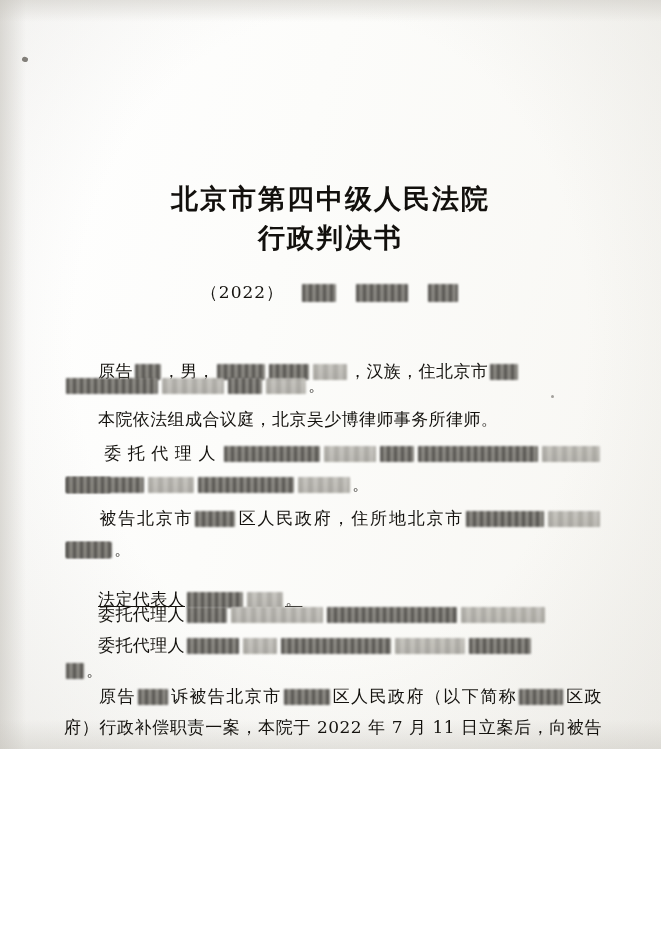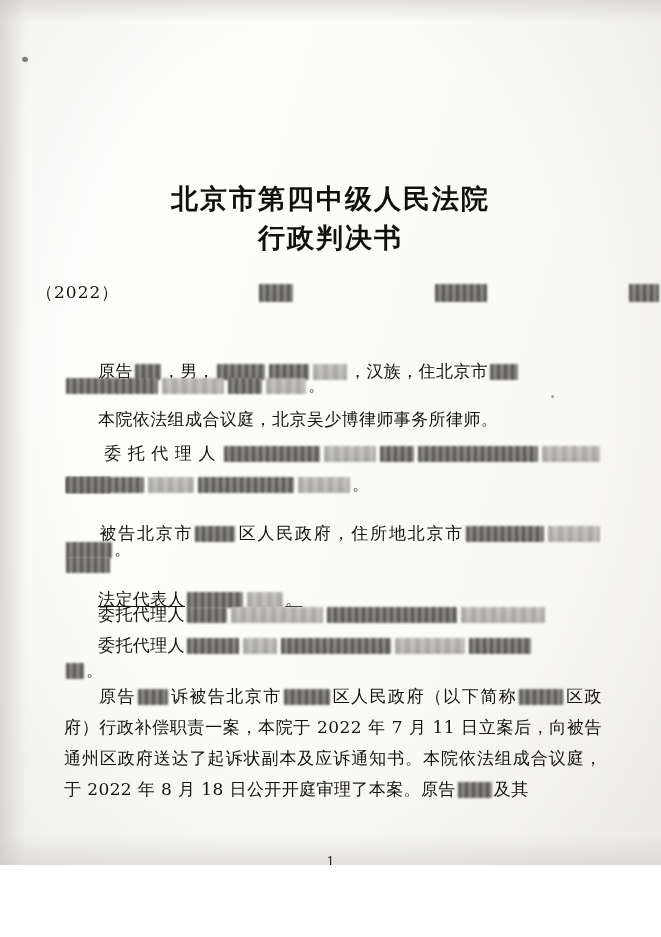--- a/index.html
+++ b/index.html
@@ -9,21 +9,21 @@
   body {
     width: 661px;
     height: 937px;
     background: #ffffff;
     font-family: "DejaVu Serif", "Liberation Serif", serif;
     overflow: hidden;
   }
   #page {
     position: relative;
     width: 661px;
-    height: 865px;
+    height: 749px;
     background: #fdfdfb;
     overflow: hidden;
   }
   
   #paper-tint {
     position: absolute;
     inset: 0;
     background:
       radial-gradient(ellipse at 50% 45%, rgba(255,255,255,0) 55%, rgba(214,212,206,0.38) 100%),
       linear-gradient(105deg, #ffffff 0%, #fcfcfa 40%, #f7f6f2 100%);
@@ -79,26 +79,25 @@
     color: #12100d;
     font-family: "DejaVu Serif", "Liberation Serif", serif;
   }
   #title-line-1 { position: absolute; left: 0; right: 0; top: 181px; }
   #title-line-2 { position: absolute; left: 0; right: 0; top: 220px; }
 
   #case-number-row {
     position: absolute;
     left: 0; right: 0; top: 281px;
     display: flex;
-    justify-content: space-between;
+    justify-content: center;
     align-items: center;
     gap: 16px;
     font-size: 17px;
     color: #15130f;
-    padding-left: 36px;
   }
   #case-number-row .cn-text {
     letter-spacing: 1px;
   }
 
   
   .para {
     position: absolute;
     left: 64px;
     width: 538px;
@@ -180,21 +179,21 @@
       <span class="rd dark tall" style="width:52px;"></span>
       <span class="rd dark tall" style="width:30px;"></span>
     </div>
 
     <div id="paragraphs">
         <div class="para" style="top: 356px;"><span class="indent"></span><span>原告</span><span class="rd dark" style="width: 26px;"></span><span>，男，</span><span class="rd dark" style="width: 48px;"></span><span class="rd dark" style="width: 40px;"></span><span class="rd light" style="width: 34px;"></span><span>，汉族，住北京市</span><span class="rd dark" style="width: 28px;"></span></div>
         <div class="para" style="top: 370px;"><span class="rd dark" style="width: 92px;"></span><span class="rd light" style="width: 62px;"></span><span class="rd dark" style="width: 34px;"></span><span class="rd light" style="width: 40px;"></span><span>。</span></div>
         <div class="para" style="top: 404px;"><span class="indent"></span><span>本院依法组成合议庭，北京吴少博律师事务所律师。</span></div>
         <div class="para" style="top: 438px;"><span class="indent"></span><span>委托代理人</span><span class="rd dark" style="width: 96px;"></span><span class="rd light" style="width: 52px;"></span><span class="rd dark" style="width: 34px;"></span><span class="rd dark" style="width: 120px;"></span><span class="rd light" style="width: 58px;"></span><span class="rd dark" style="width: 44px;"></span></div>
         <div class="para" style="top: 469px;"><span class="rd dark" style="width: 78px;"></span><span class="rd light" style="width: 46px;"></span><span class="rd dark" style="width: 96px;"></span><span class="rd light" style="width: 52px;"></span><span>。</span></div>
-        <div class="para" style="top: 518px;"><span class="indent"></span><span>被告北京市</span><span class="rd dark" style="width: 40px;"></span><span>区人民政府，住所地北京市</span><span class="rd dark" style="width: 78px;"></span><span class="rd light" style="width: 52px;"></span><span class="rd dark" style="width: 44px;"></span></div>
+        <div class="para" style="top: 503px;"><span class="indent"></span><span>被告北京市</span><span class="rd dark" style="width: 40px;"></span><span>区人民政府，住所地北京市</span><span class="rd dark" style="width: 78px;"></span><span class="rd light" style="width: 52px;"></span><span class="rd dark" style="width: 44px;"></span></div>
         <div class="para" style="top: 534px;"><span class="rd dark" style="width: 46px;"></span><span>。</span></div>
         <div class="para" style="top: 584px; text-decoration: underline;"><span class="indent"></span><span>法定代表人</span><span class="rd dark" style="width: 56px;"></span><span class="rd light" style="width: 36px;"></span><span>。</span></div>
         <div class="para" style="top: 599px;"><span class="indent"></span><span>委托代理人</span><span class="rd dark" style="width: 40px;"></span><span class="rd light" style="width: 92px;"></span><span class="rd dark" style="width: 130px;"></span><span class="rd light" style="width: 84px;"></span></div>
         <div class="para" style="top: 630px;"><span class="indent"></span><span>委托代理人</span><span class="rd dark" style="width: 52px;"></span><span class="rd light" style="width: 34px;"></span><span class="rd dark" style="width: 110px;"></span><span class="rd light" style="width: 70px;"></span><span class="rd dark" style="width: 62px;"></span></div>
         <div class="para" style="top: 655px;"><span class="rd dark" style="width: 18px;"></span><span>。</span></div>
       </div>
 
     <div id="main-paragraph" class="para" style="top: 681px;"><span class="indent"></span><span>原告</span><span class="rd dark" style="width: 30px;"></span><span>诉被告北京市</span><span class="rd dark" style="width: 46px;"></span><span>区人民政府（以下简称</span><span class="rd dark" style="width: 44px;"></span><span>区政府）行政补偿职责一案，本院于 2022 年 7 月 11 日立案后，向被告通州区政府送达了起诉状副本及应诉通知书。本院依法组成合议庭，于 2022 年 8 月 18 日公开开庭审理了本案。原告</span><span class="rd dark" style="width: 34px;"></span><span>及其</span></div>
 
   </div>

